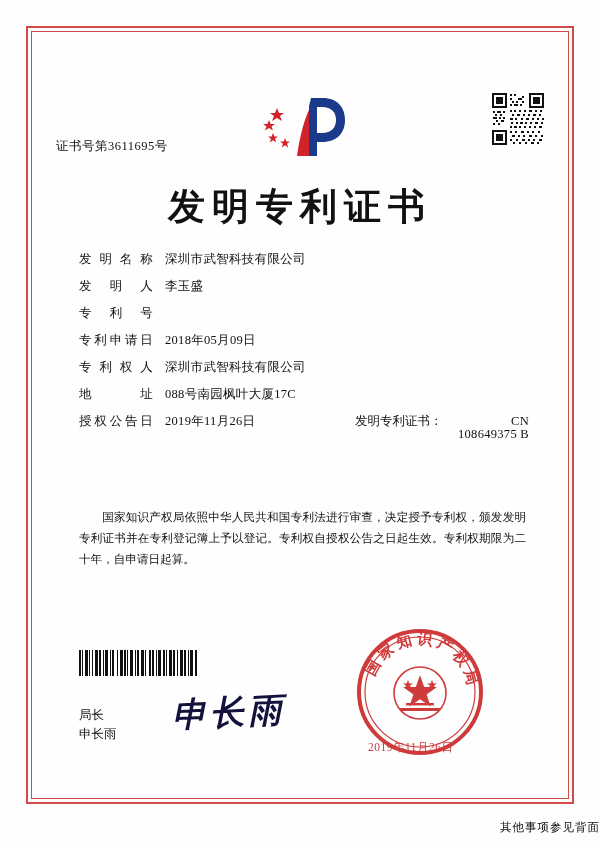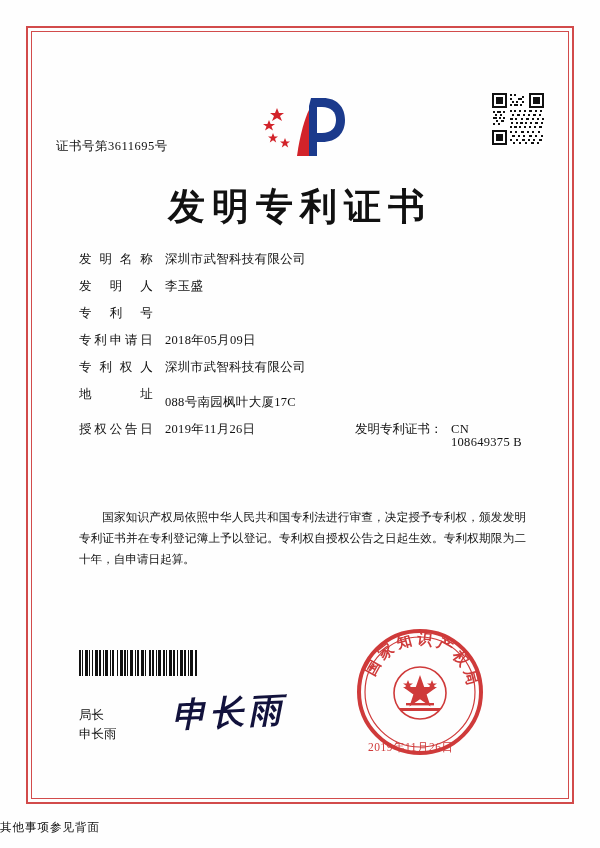--- a/index.html
+++ b/index.html
@@ -100,37 +100,38 @@
     padding-right: 12px;
   }
   .field-value {
     flex: 1;
     color: #111;
     font-size: 12.5px;
     letter-spacing: 0.3px;
   }
   .field-value .line2 {
     display: block;
-    margin-top: 8px;
+    margin-top: 0;
   }
   .field-row.split .field-value {
     flex: 0 0 190px;
   }
   .field-label2 {
     flex: 0 0 96px;
     text-align: left;
     color: #111;
     font-size: 12.5px;
     white-space: nowrap;
   }
   .field-value2 {
     flex: 1;
     color: #111;
     font-size: 12.5px;
     letter-spacing: 0.3px;
+    text-align: right;
   }
 
   
   .paras {
     position: absolute;
     left: 79px; top: 500px;
     width: 447px;
     font-size: 11.6px;
     line-height: 1.82;
     text-align: justify;
@@ -195,21 +196,21 @@
     left: 0; top: 785px;
     width: 600px;
     text-align: center;
     font-size: 11.5px;
     color: #111;
   }
   .footer-note {
     position: absolute;
     left: 0; top: 820px;
     width: 600px;
-    text-align: left;
+    text-align: right;
     font-size: 11.5px;
     color: #111;
     letter-spacing: 1px;
   }
 </style>
 </head>
 <body>
 
 <div class="page">
 

